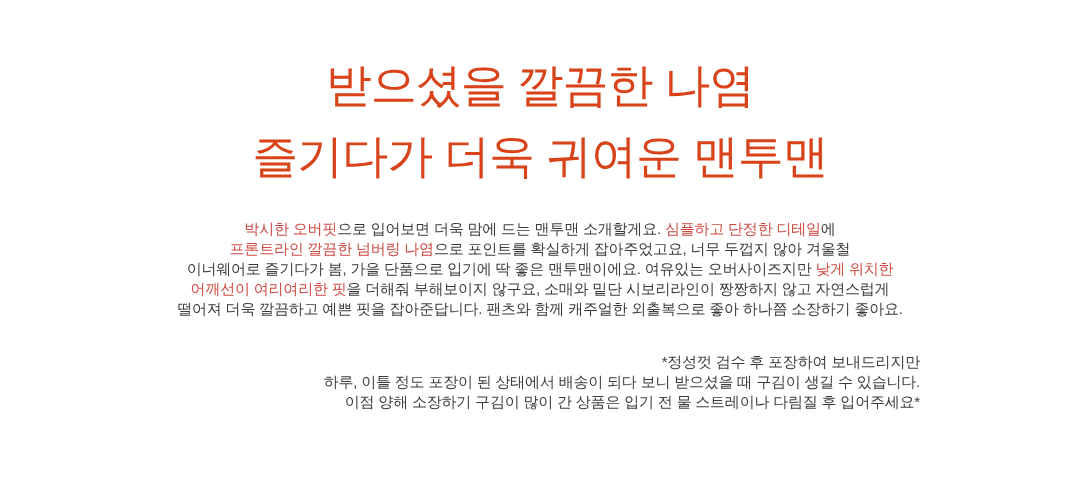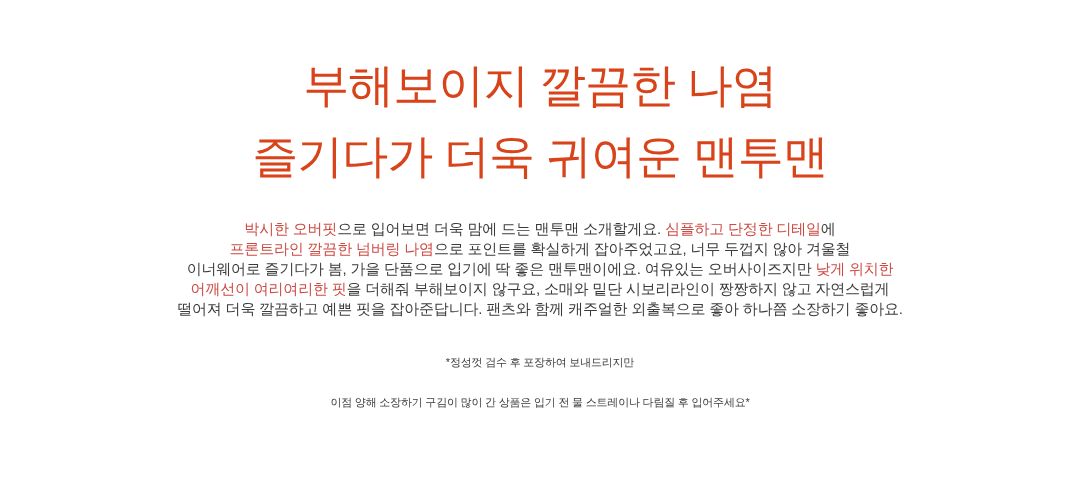--- a/index.html
+++ b/index.html
@@ -35,26 +35,27 @@
     line-height: 20px;
     letter-spacing: -0.2px;
     color: var(--text, #3b3b3b);
   }
   .description .hl {
     color: var(--hl, #cd4a43);
   }
   .notice {
     margin: 33px auto 0 auto;
     width: 760px;
-    font-size: 11px;
+    font-size: 15px;
     line-height: 20px;
     letter-spacing: -0.2px;
     color: var(--text, #3b3b3b);
+    text-align: right;
   }
 </style>
 </head>
 <body>
 
 <div class="page">
-  <h1 class="headline" id="headline"><span>부해보이지 깔끔한 나염</span><br><span>즐기다가 더욱 귀여운 맨투맨</span></h1>
+  <h1 class="headline" id="headline"><span>받으셨을 깔끔한 나염</span><br><span>즐기다가 더욱 귀여운 맨투맨</span></h1>
   <p class="description" id="description"><span class="hl">박시한 오버핏</span><span class="">으로 입어보면 더욱 맘에 드는 맨투맨 소개할게요. </span><span class="hl">심플하고 단정한 디테일</span><span class="">에</span><br><span class="hl">프론트라인 깔끔한 넘버링 나염</span><span class="">으로 포인트를 확실하게 잡아주었고요, 너무 두껍지 않아 겨울철</span><br><span class="">이너웨어로 즐기다가 봄, 가을 단품으로 입기에 딱 좋은 맨투맨이에요. 여유있는 오버사이즈지만 </span><span class="hl">낮게 위치한</span><br><span class="hl">어깨선이 여리여리한 핏</span><span class="">을 더해줘 부해보이지 않구요, 소매와 밑단 시보리라인이 짱짱하지 않고 자연스럽게</span><br><span class="">떨어져 더욱 깔끔하고 예쁜 핏을 잡아준답니다. 팬츠와 함께 캐주얼한 외출복으로 좋아 하나쯤 소장하기 좋아요.</span></p>
-  <p class="notice" id="notice"><span>*정성껏 검수 후 포장하여 보내드리지만</span><br><br><span>이점 양해 소장하기 구김이 많이 간 상품은 입기 전 물 스트레이나 다림질 후 입어주세요*</span></p>
+  <p class="notice" id="notice"><span>*정성껏 검수 후 포장하여 보내드리지만</span><br><span>하루, 이틀 정도 포장이 된 상태에서 배송이 되다 보니 받으셨을 때 구김이 생길 수 있습니다.</span><br><span>이점 양해 소장하기 구김이 많이 간 상품은 입기 전 물 스트레이나 다림질 후 입어주세요*</span></p>
 </div>
 
 </body></html>

